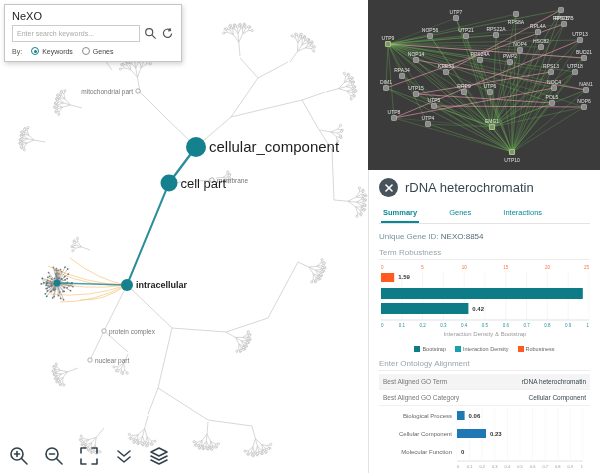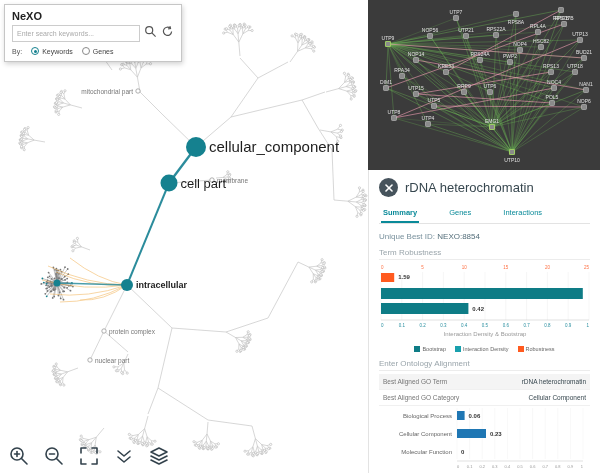--- a/index.html
+++ b/index.html
@@ -4,22 +4,22 @@
 <style>
   html,body{margin:0;padding:0;background:#fff;font-family:"Liberation Sans",sans-serif;}
   #app{position:relative;width:600px;height:473px;background:#fff;overflow:hidden;}
 
   
   #tree-panel{position:absolute;left:0;top:0;width:368px;height:473px;background:#fff;}
   #tree-svg{position:absolute;left:0;top:0;width:368px;height:473px;}
 
   #search-panel{position:absolute;top:4px;left:4px;width:178px;background:#fff;border:1px solid #c6c6c6;
     box-shadow:1px 2px 5px rgba(0,0,0,.18);padding:5px 7px 6px;z-index:5;box-sizing:border-box;}
-  .sp-title{font-size:11px;font-weight:bold;color:#222;}
-  .sp-row{display:flex;align-items:flex-start;gap:4px;margin-top:3px;}
+  .sp-title{font-size:11px;font-weight:normal;color:#222;}
+  .sp-row{display:flex;align-items:center;gap:4px;margin-top:3px;}
   input.search{flex:1;height:15px;font-size:7px;border:1px solid #ccc;padding:0 4px;color:#333;outline:none;min-width:0;}
   input.search::placeholder{color:#aaa;}
   .sp-icon{width:13px;height:13px;display:inline-flex;cursor:pointer;}
   .sp-icon svg{width:13px;height:13px;stroke:#555;fill:none;stroke-width:1.2;}
   .sp-by{font-size:7px;color:#555;display:flex;gap:9px;align-items:center;margin-top:5px;}
   .opt{display:inline-flex;align-items:center;gap:3px;cursor:pointer;color:#444;}
   .radio{width:8px;height:8px;border:1px solid #8a8a8a;border-radius:50%;display:inline-block;position:relative;background:#fff;box-sizing:border-box;}
   .radio.checked{border-color:#15818f;}
   .radio.checked::after{content:"";position:absolute;left:1.5px;top:1.5px;right:1.5px;bottom:1.5px;background:#15818f;border-radius:50%;}
 
@@ -1365,21 +1365,21 @@
       <div class="details-title">rDNA heterochromatin</div>
     </div>
 
     <div class="tabs">
       <span class="tab active">Summary</span>
       <span class="tab">Genes</span>
       <span class="tab">Interactions</span>
     </div>
 
     <div class="term-id">
-      <span>Unique Best ID:</span>
+      <span>Unique Gene ID:</span>
       <span class="term-id-val">NEXO:8854</span>
     </div>
 
     <div class="section-h">Term Robustness</div>
     <div id="robustness-chart"><svg viewBox="0 0 212 78" width="212" height="78">
           <line x1="2" y1="9" x2="2" y2="57" stroke="#ededed" stroke-width="0.5"></line>
           <line x1="22.8" y1="9" x2="22.8" y2="57" stroke="#ededed" stroke-width="0.5"></line>
           <line x1="43.6" y1="9" x2="43.6" y2="57" stroke="#ededed" stroke-width="0.5"></line>
           <line x1="64.4" y1="9" x2="64.4" y2="57" stroke="#ededed" stroke-width="0.5"></line>
           <line x1="85.2" y1="9" x2="85.2" y2="57" stroke="#ededed" stroke-width="0.5"></line>

